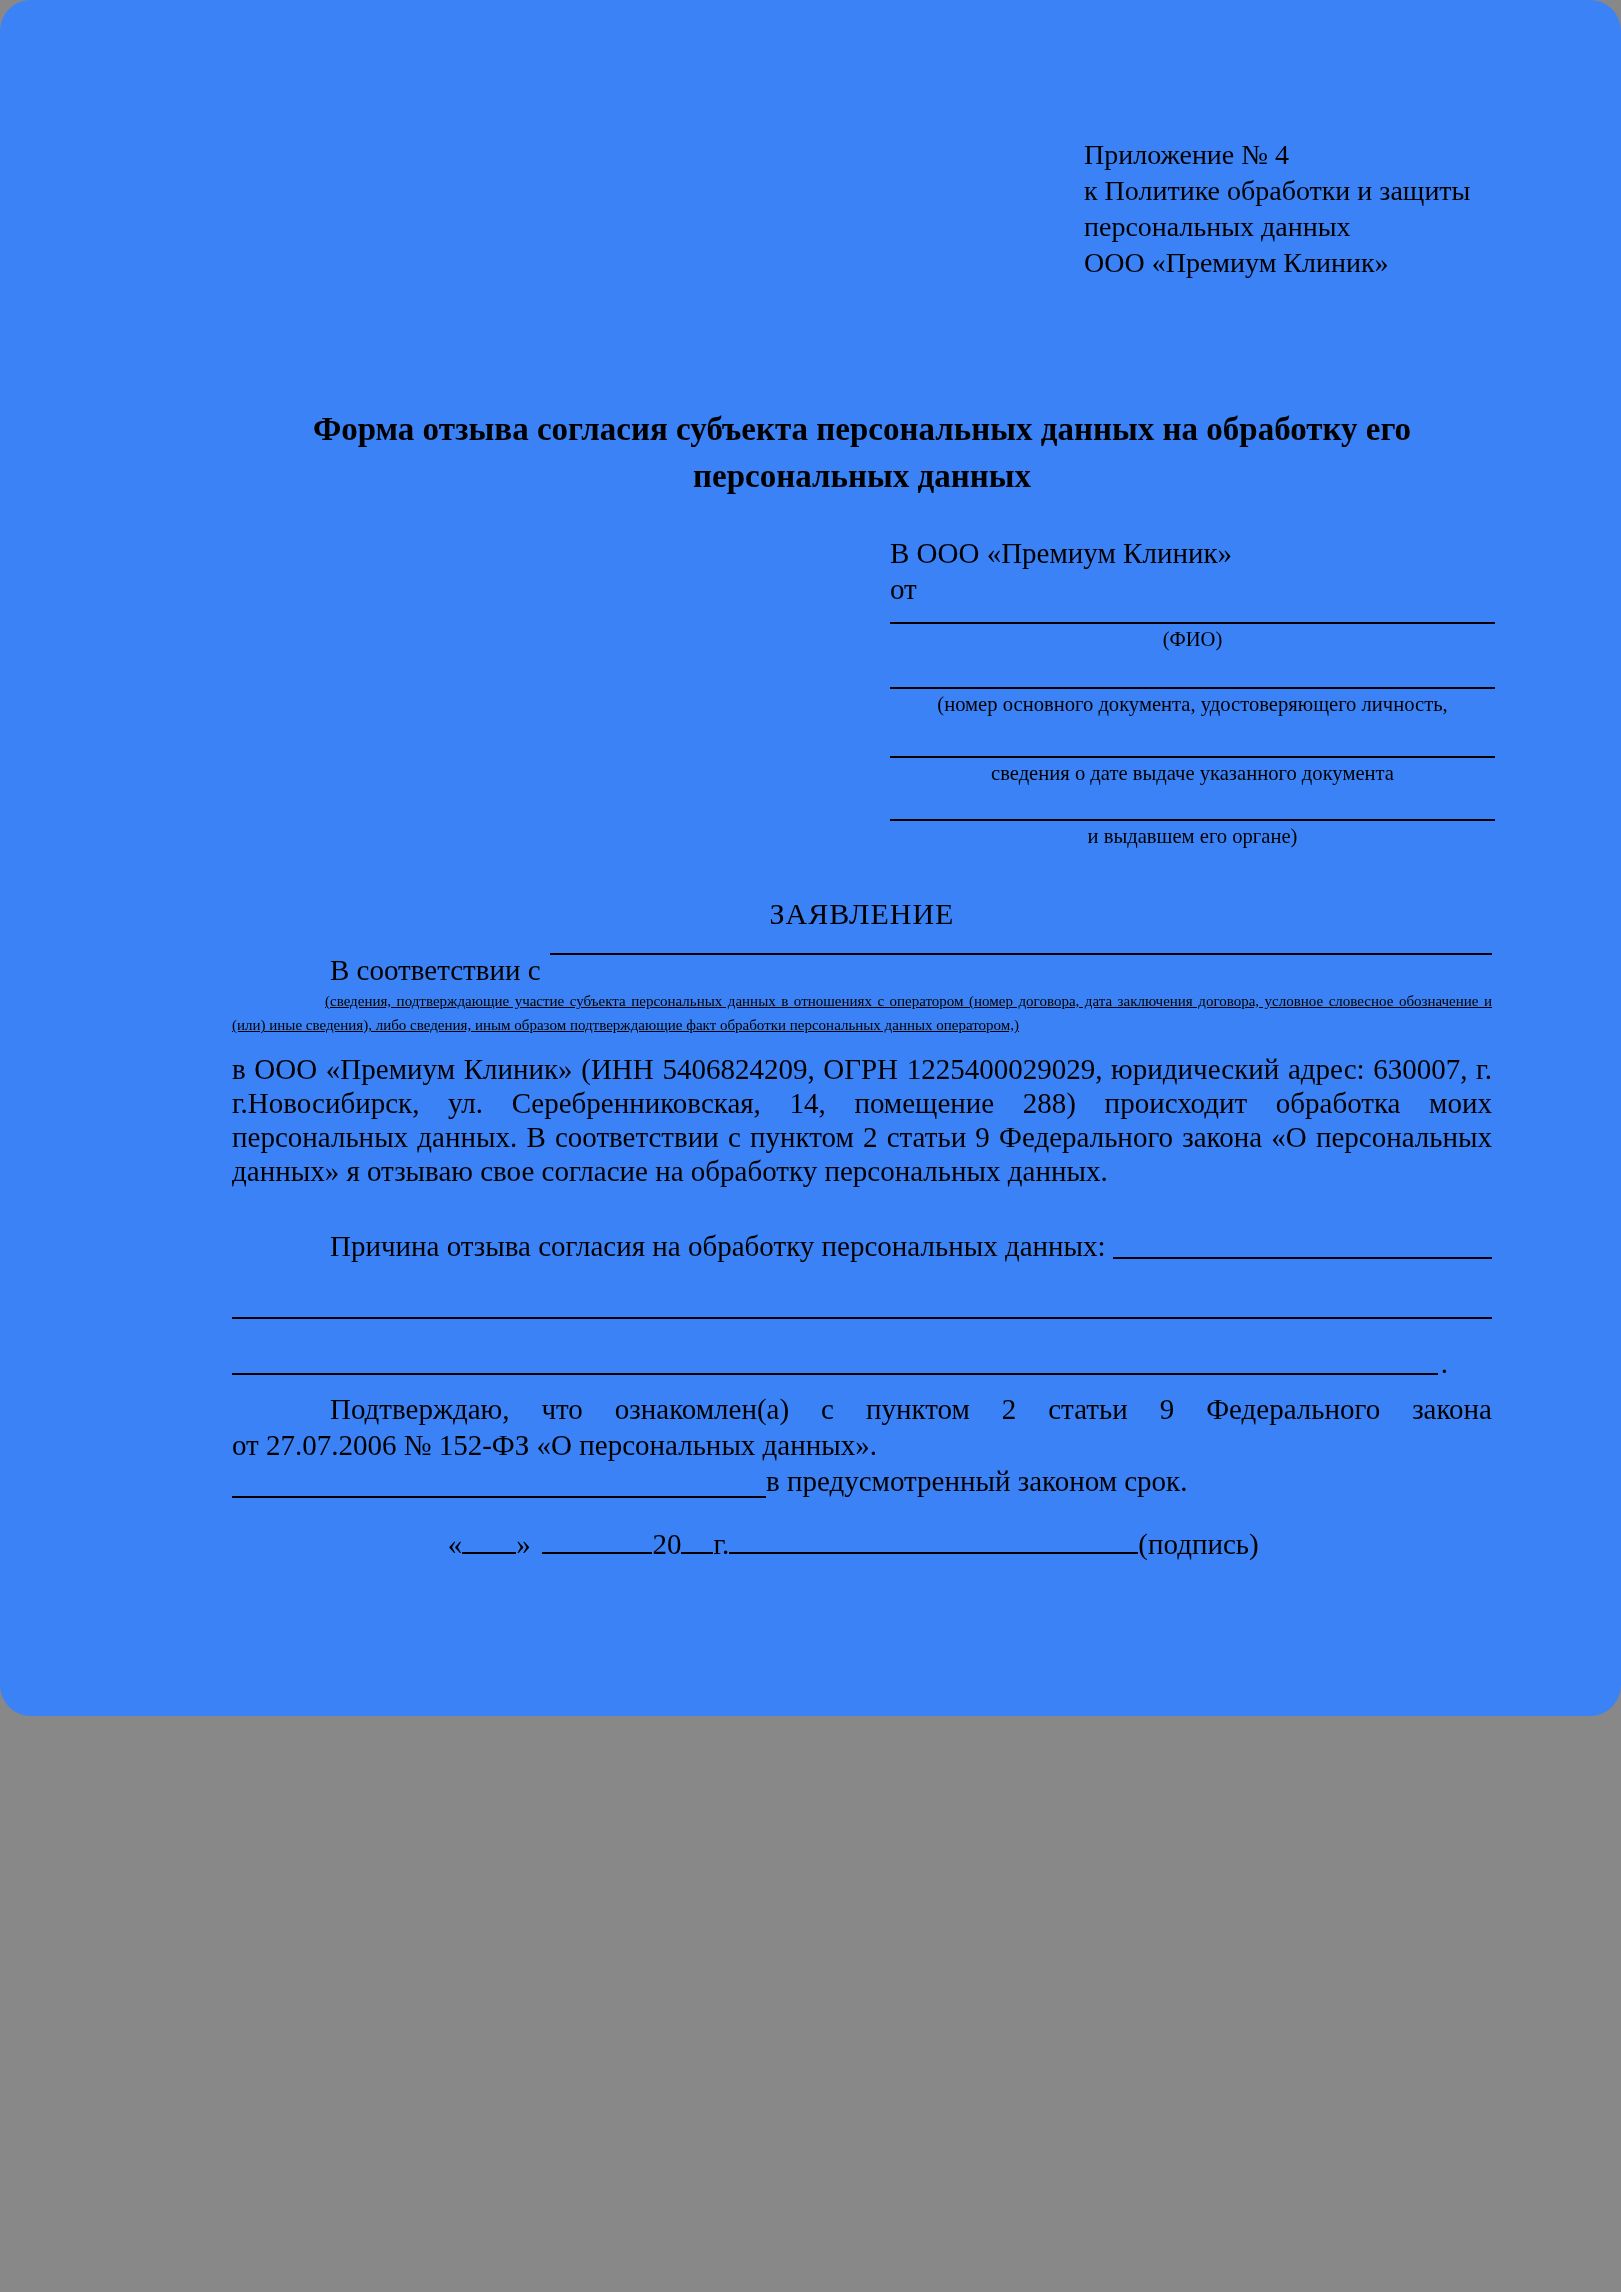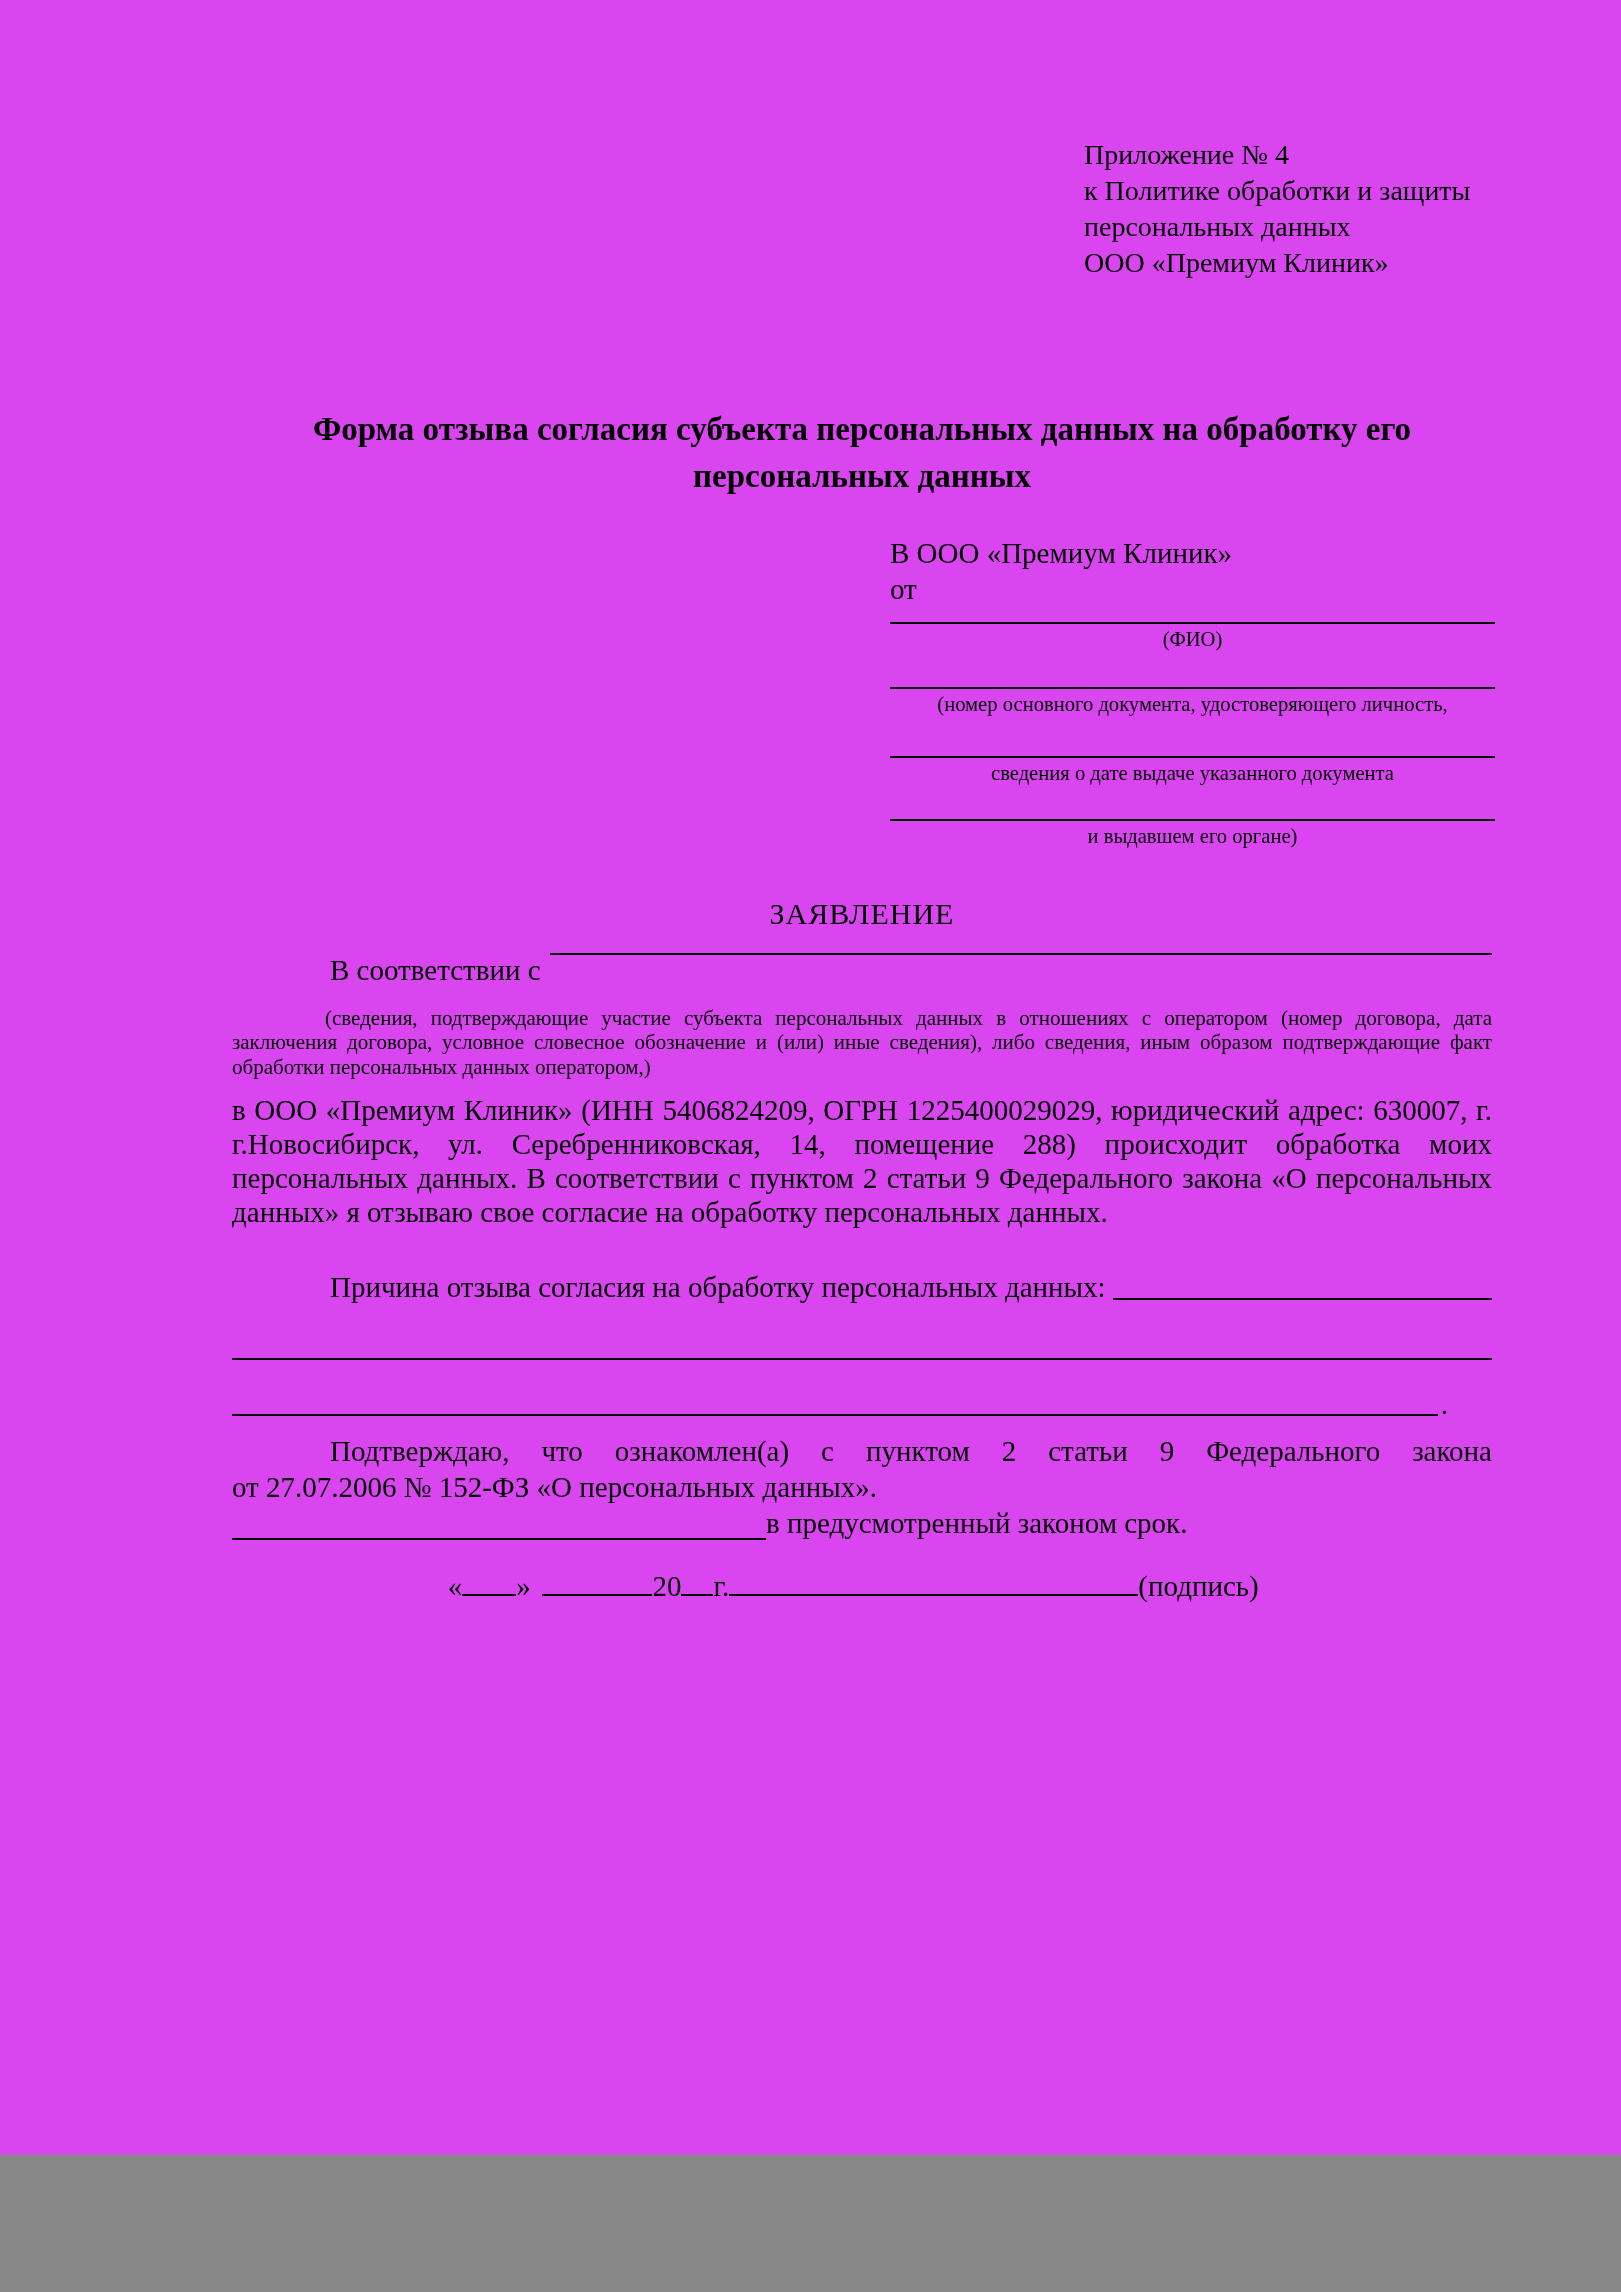--- a/index.html
+++ b/index.html
@@ -1,25 +1,26 @@
 <!DOCTYPE html>
 <html lang="ru"><head>
 <meta charset="utf-8">
 <style>
   html,body { margin:0; padding:0; background:#888; }
   .page {
     position:relative;
-    width:1621px; height:2155px;
+    width:1621px; height:1716px;
     margin:0 auto;
-    background:#d946ef;
+    background:#3b82f6;
     font-family:"Liberation Serif","DejaVu Serif",serif;
     color:#000;
     font-size:29px;
     line-height:34px;
     overflow:hidden;
+    border-radius:31px;
   }
   .content {
     position:absolute;
     left:232px; top:0;
     width:1260px;
   }
 
   
   .appendix {
     margin-left:852px;
@@ -58,25 +59,26 @@
     text-align:center;
     font-size:30px;
     letter-spacing:1px;
   }
 
   .intro-row { display:flex; align-items:flex-start; margin-top:21.6px; padding-left:98px; }
   .intro-label { white-space:nowrap; margin-right:9.8px; }
   .fill { flex:1 1 auto; border-bottom:2.9px solid #000; margin-bottom:3.9px; }
 
   .fine {
-    margin:19px 0 0 0;
-    font-size:21px;
+    margin:2px 0 0 0;
+    font-size:15px;
     line-height:24.5px;
     text-align:justify;
     text-indent:93px;
+    text-decoration:underline;
   }
 
   .bodyp {
     margin:13.7px 0 0 0;
     text-align:justify;
   }
 
   .reason-row { display:flex; align-items:flex-end; margin-top:41px; padding-left:98px; }
   .reason-label { white-space:nowrap; margin-right:7.8px; }
 

